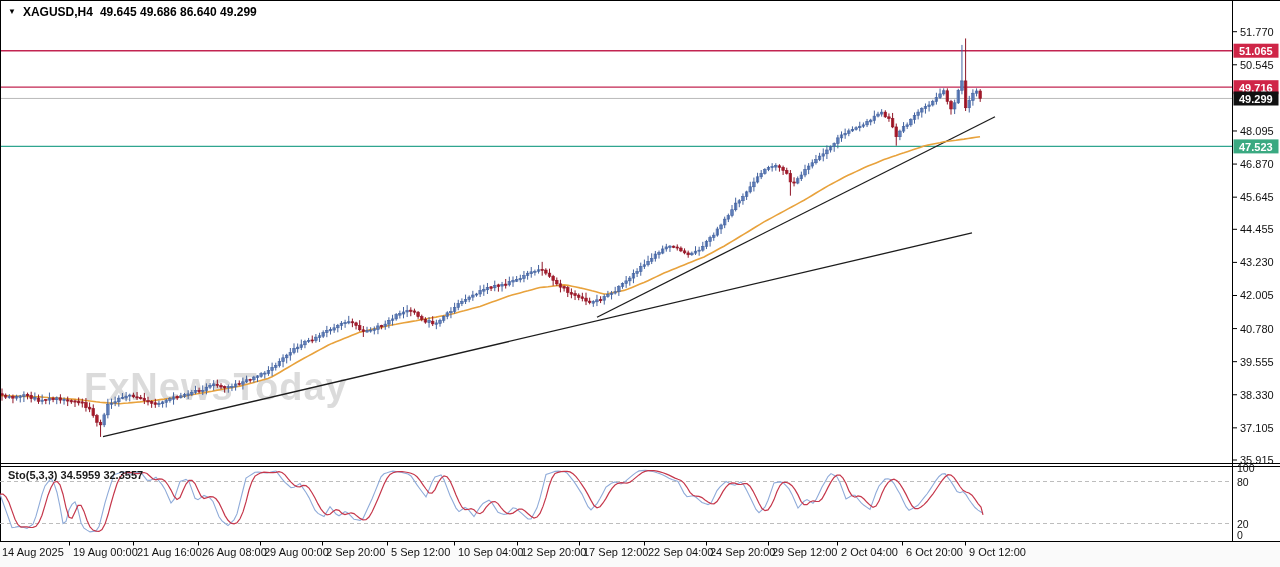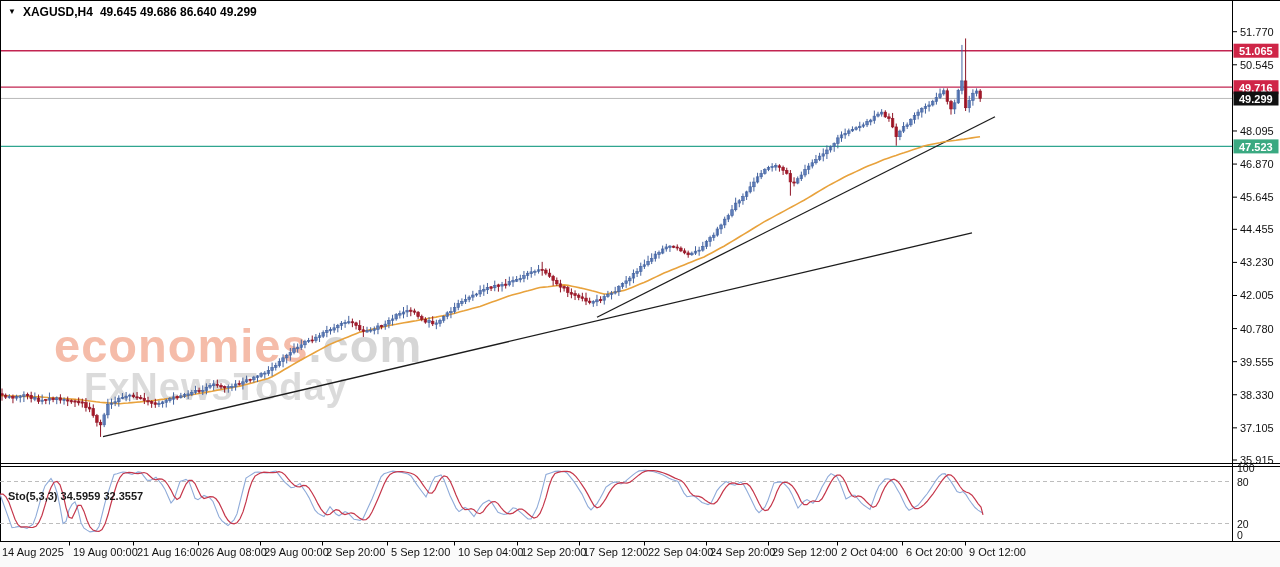--- a/index.html
+++ b/index.html
@@ -10,36 +10,33 @@
   }
   .watermark{position:absolute;left:0;top:0;width:1233px;height:464px;pointer-events:none;}
   .wm1{position:absolute;left:54px;top:318px;font-size:47px;font-weight:700;letter-spacing:1px;}
   .wm1 .brand{color:#f3ac94;opacity:.8;}
   .wm1 .suffix{color:#cfcfcf;opacity:.85;}
   .wm2{position:absolute;left:84px;top:366px;font-size:38px;font-weight:700;color:#c9c9c9;opacity:.65;letter-spacing:1px;}
   svg.chart-canvas{position:absolute;left:0;top:0;}
   .title-bar{position:absolute;left:8px;top:5px;display:flex;align-items:center;gap:7px;
     font-size:12px;font-weight:700;color:#000;}
   .title-bar .tri{font-size:8px;line-height:10px;color:#000;cursor:pointer;}
-  .sto-label{position:absolute;left:8px;top:490px;font-size:11px;font-weight:700;color:#1a1a1a;text-align:right;}
+  .sto-label{position:absolute;left:8px;top:469px;font-size:11px;font-weight:700;color:#1a1a1a;text-align:right;}
   .region{position:absolute;background:transparent;}
   .region.main{left:0;top:0;width:1232px;height:463px;}
   .region.indicator{left:0;top:467px;width:1232px;height:74px;}
   .region.price-axis{left:1233px;top:0;width:47px;height:541px;}
   .region.time-axis{left:0;top:541px;width:1280px;height:26px;}
 </style>
 </head>
 <body>
 
 <div class="chart-root">
 
   <div class="watermark">
-    <div class="wm1">
-      <span class="brand">economies</span><span class="suffix">.com</span>
-    </div>
     <div class="wm2">FxNewsToday</div>
   </div>
 
   <svg class="chart-canvas" id="cv" width="1280" height="567" viewBox="0 0 1280 567">
       <rect x="1233" y="0" width="47" height="567" fill="#ffffff"></rect>
       <rect x="0" y="542" width="1280" height="25" fill="#fafafa"></rect>
       <line x1="0" y1="50.744560075686046" x2="1232" y2="50.744560075686046" stroke="#c22451" stroke-width="1.3"></line>
       <line x1="0" y1="87.18585304320408" x2="1232" y2="87.18585304320408" stroke="#c22451" stroke-width="1.3"></line>
       <line x1="0" y1="98.45050772626941" x2="1232" y2="98.45050772626941" stroke="#b9b9b9" stroke-width="1"></line>
       <line x1="0" y1="146.42659098076314" x2="1232" y2="146.42659098076314" stroke="#2fa58f" stroke-width="1.3"></line>

